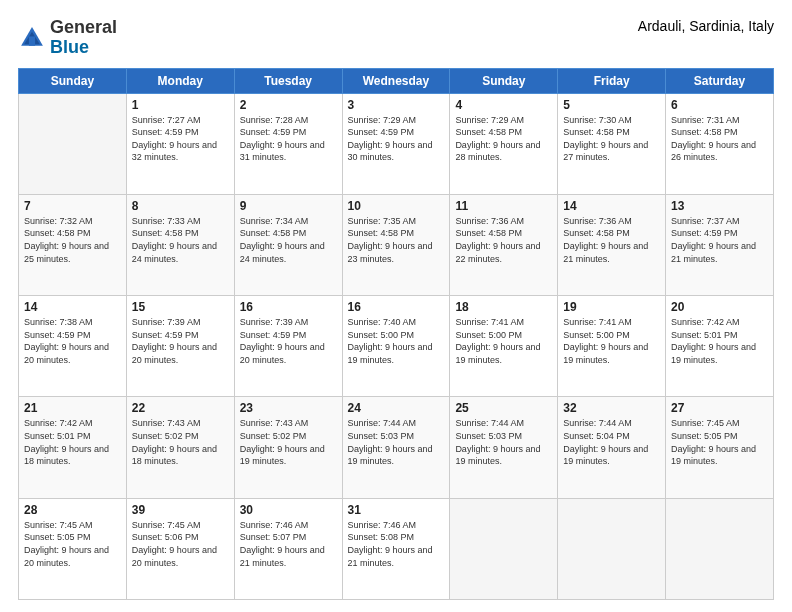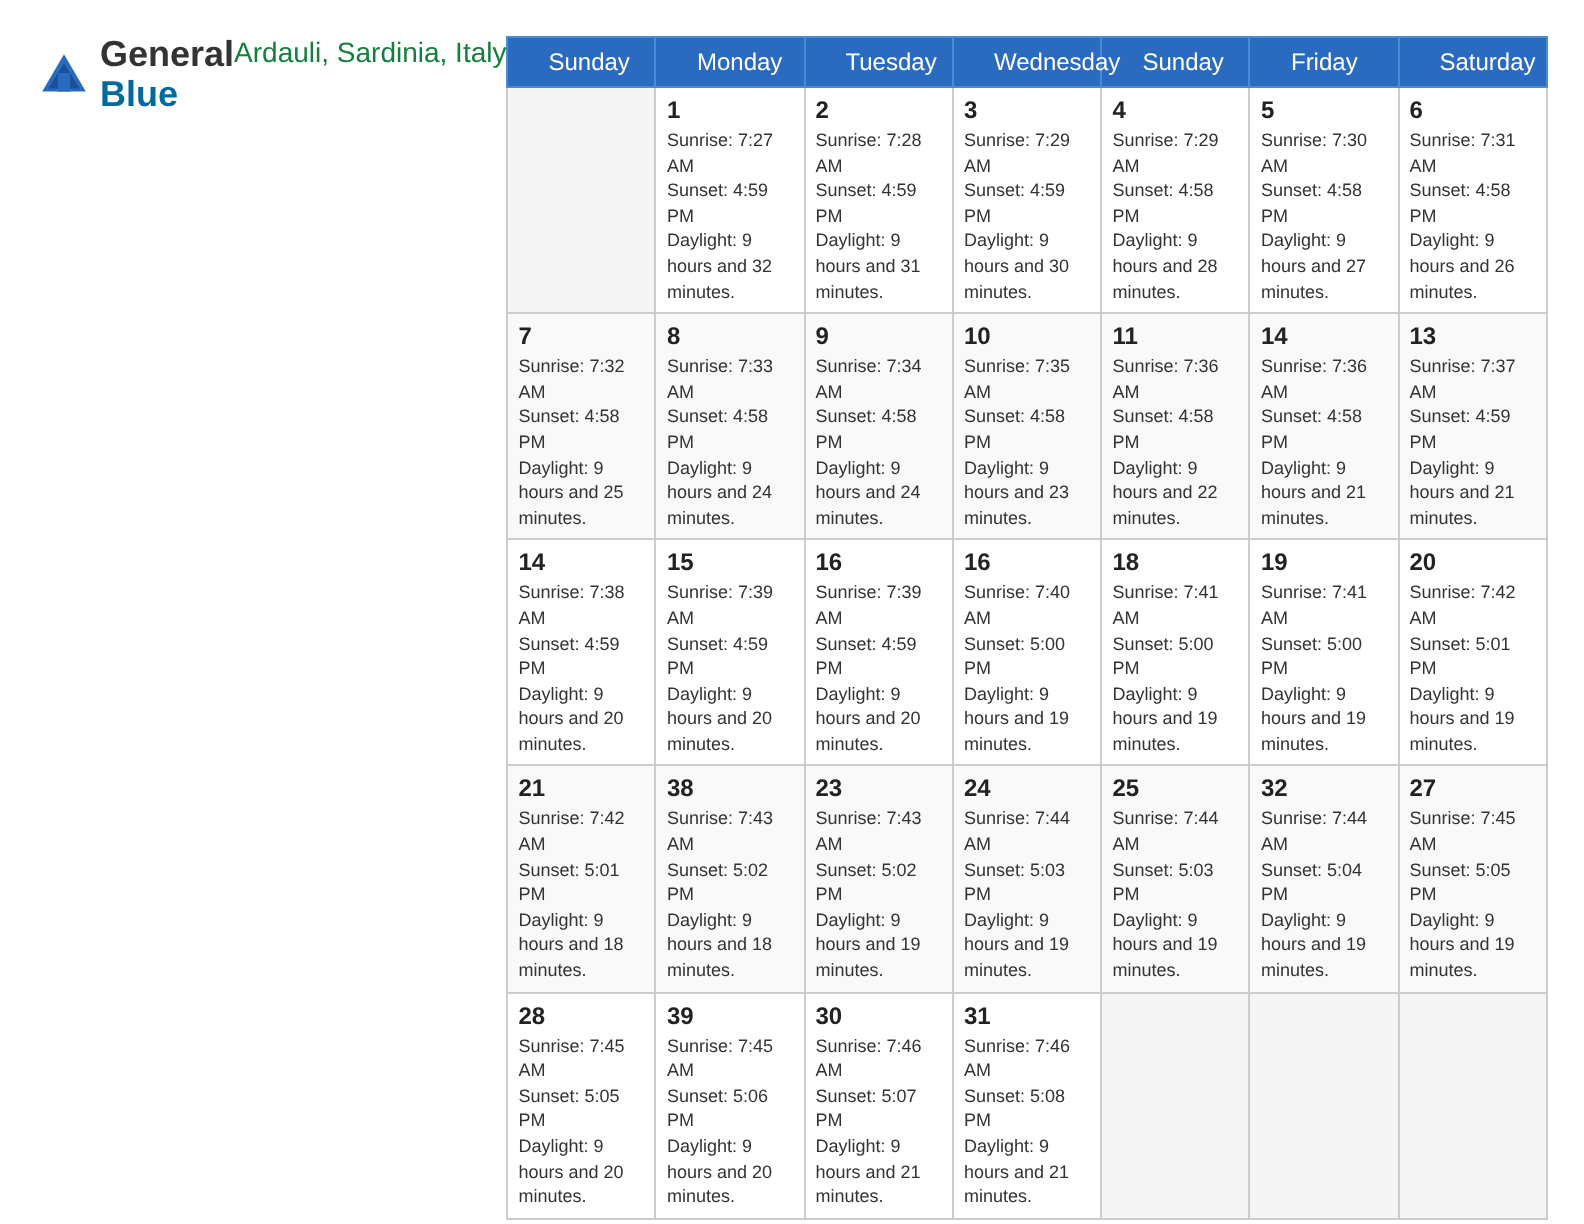--- a/index.html
+++ b/index.html
@@ -8,21 +8,21 @@
       height: 612px;
       font-family: Arial, sans-serif;
       background: #fff;
       overflow: hidden;
     }
     .page {
       width: 792px;
       height: 612px;
       padding: 18px 18px 12px 18px;
       display: flex;
-      flex-direction: row;
+      flex-direction: column;
       justify-content: center;
     }
     .header {
       display: flex;
       justify-content: space-between;
       align-items: flex-start;
       margin-bottom: 10px;
     }
     .logo {
       display: flex;
@@ -44,34 +44,34 @@
       text-align: right;
     }
     .month-title {
       font-size: 32px;
       font-weight: normal;
       color: #222;
       line-height: 1.1;
     }
     .location {
       font-size: 14px;
-      color: #15803d;
+      color: #000000;
     }
     .calendar {
       flex: 1;
       border: 1px solid #ccc;
       border-collapse: collapse;
       width: 100%;
       table-layout: fixed;
     }
     .calendar th {
       background: #2a6bbf;
       color: #fff;
       font-size: 12px;
-      font-weight: normal;
+      font-weight: bold;
       text-align: center;
       padding: 5px 20px;
       border: 1px solid #4a8cd4;
     }
     .calendar td {
       vertical-align: top;
       border: 1px solid #ccc;
       padding: 4px 5px;
       font-size: 9.5px;
       color: #333;
@@ -216,21 +216,21 @@
             <span class="day-num">20</span>
             <div class="day-info">Sunrise: 7:42 AM<br>Sunset: 5:01 PM<br>Daylight: 9 hours and 19 minutes.</div>
           </td>
         </tr>
         <tr>
           <td>
             <span class="day-num">21</span>
             <div class="day-info">Sunrise: 7:42 AM<br>Sunset: 5:01 PM<br>Daylight: 9 hours and 18 minutes.</div>
           </td>
           <td>
-            <span class="day-num">38</span>
+            <span class="day-num">22</span>
             <div class="day-info">Sunrise: 7:43 AM<br>Sunset: 5:02 PM<br>Daylight: 9 hours and 18 minutes.</div>
           </td>
           <td>
             <span class="day-num">23</span>
             <div class="day-info">Sunrise: 7:43 AM<br>Sunset: 5:02 PM<br>Daylight: 9 hours and 19 minutes.</div>
           </td>
           <td>
             <span class="day-num">24</span>
             <div class="day-info">Sunrise: 7:44 AM<br>Sunset: 5:03 PM<br>Daylight: 9 hours and 19 minutes.</div>
           </td>

